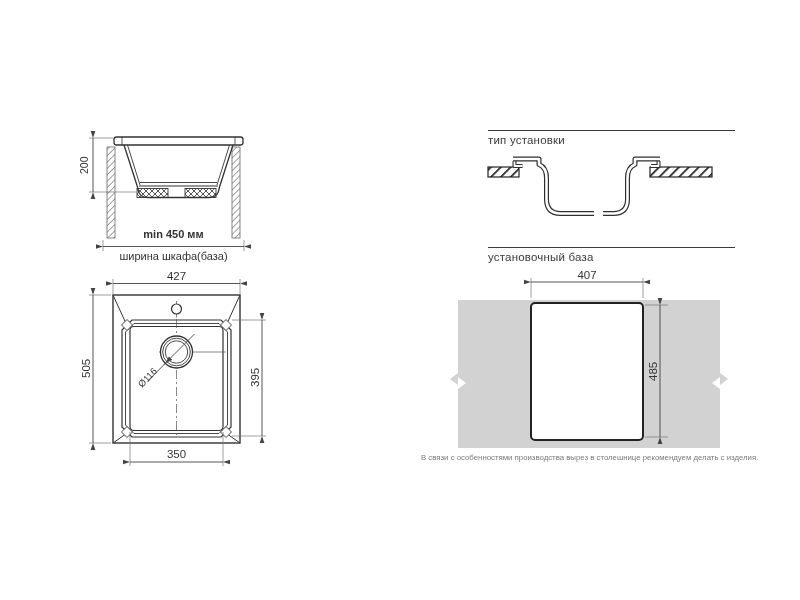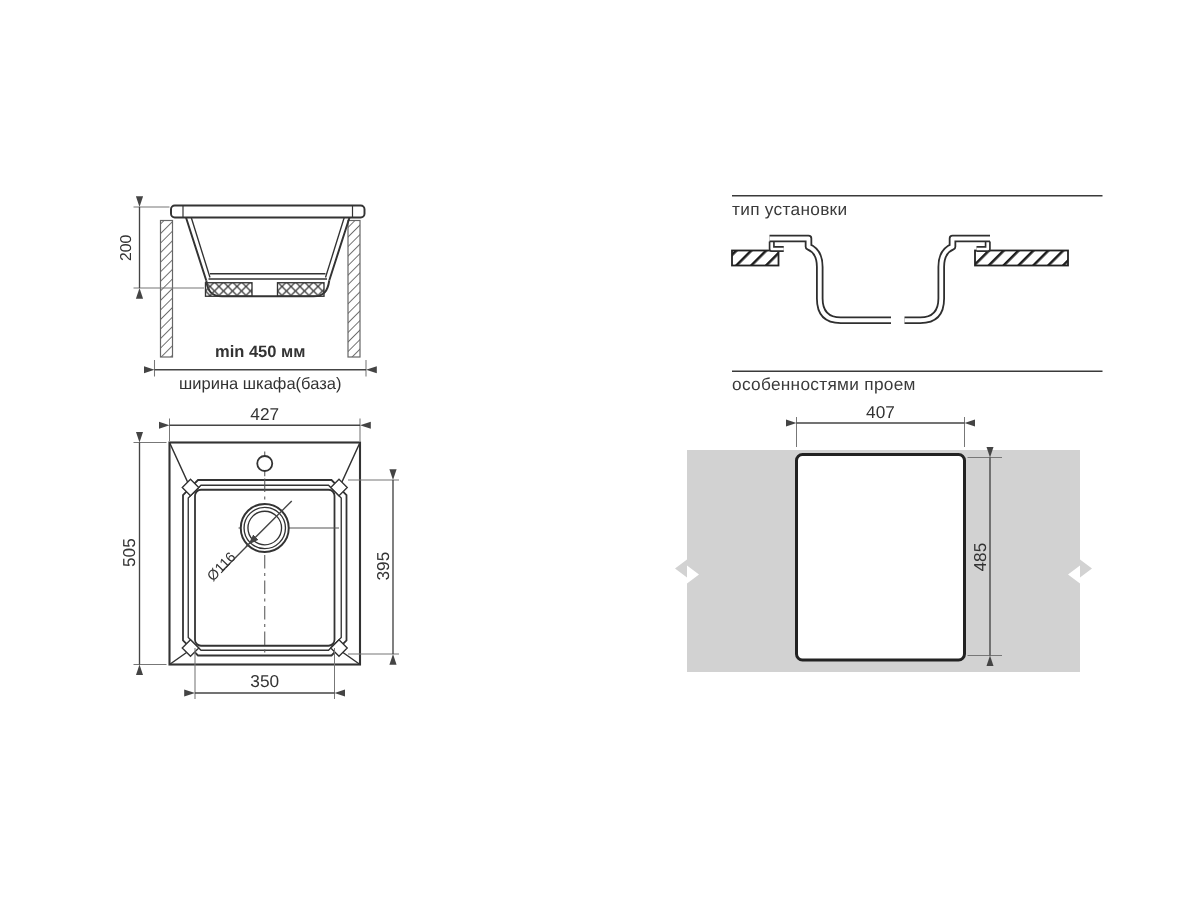--- a/index.html
+++ b/index.html
@@ -144,21 +144,21 @@
     </g>
 
     <g>
       <path d="M50,164 V198 M143,164 V198" stroke="#777" stroke-width="0.7"></path>
       <line x1="50" y1="194" x2="143" y2="194" stroke="#444" stroke-width="0.9" marker-start="url(#arr-tv)" marker-end="url(#arr-tv)"></line>
       <text class="dimnum" x="96.5" y="190" text-anchor="middle">350</text>
     </g>
   </svg>
 
   <div class="rule" style="left:488px;top:247px;width:247px;"></div>
-  <div class="section-title" style="left:488px;top:251px;">особенностями проем</div>
+  <div class="section-title" style="left:488px;top:251px;">установочный база</div>
 
   <svg class="abs" style="left:450px;top:266px;" width="295" height="192" viewBox="0 0 295 192">
     <defs>
       <marker id="arr-op" viewBox="0 0 10 10" refX="1" refY="5" markerWidth="8" markerHeight="8" markerUnits="userSpaceOnUse" orient="auto-start-reverse">
         <path d="M1,5 L10,2 L10,8 z" fill="#444"></path>
       </marker>
     </defs>
 
     <g>
       <rect x="8" y="34" width="262" height="148" fill="#d2d2d2"></rect>
@@ -176,14 +176,15 @@
       <text class="dimnum" x="137" y="12.5" text-anchor="middle">407</text>
     </g>
 
     <g>
       <path d="M195,39 H218 M195,171 H218" stroke="#777" stroke-width="0.7"></path>
       <line x1="210" y1="39" x2="210" y2="171" stroke="#444" stroke-width="0.9" marker-start="url(#arr-op)" marker-end="url(#arr-op)"></line>
       <text class="dimnum" transform="translate(207,115) rotate(-90)">485</text>
     </g>
   </svg>
 
+  <div class="note" style="left:421px;top:453px;">В связи с особенностями производства вырез в столешнице рекомендуем делать с изделия.</div>
 
 </div>
 
 </body></html>

